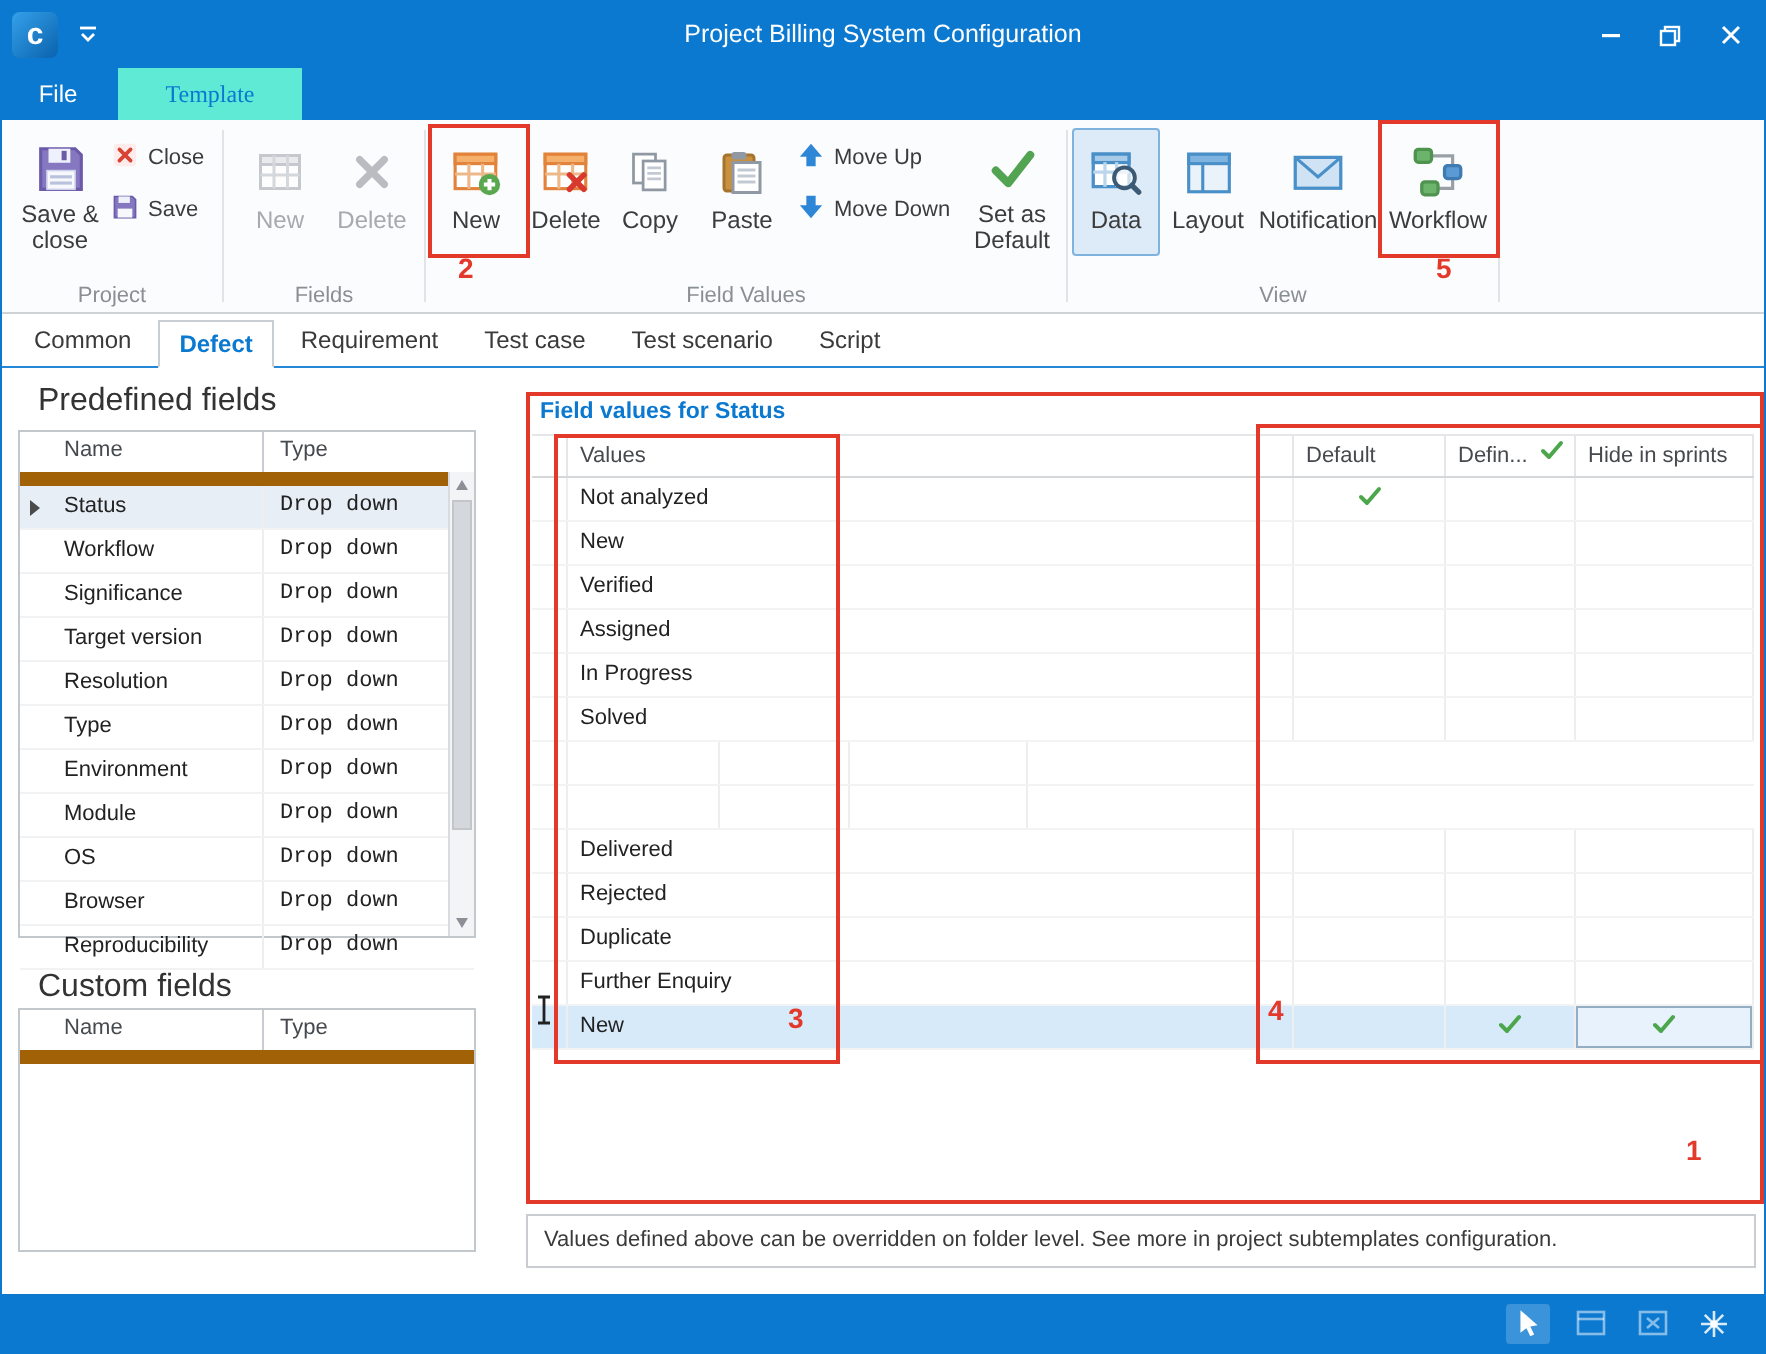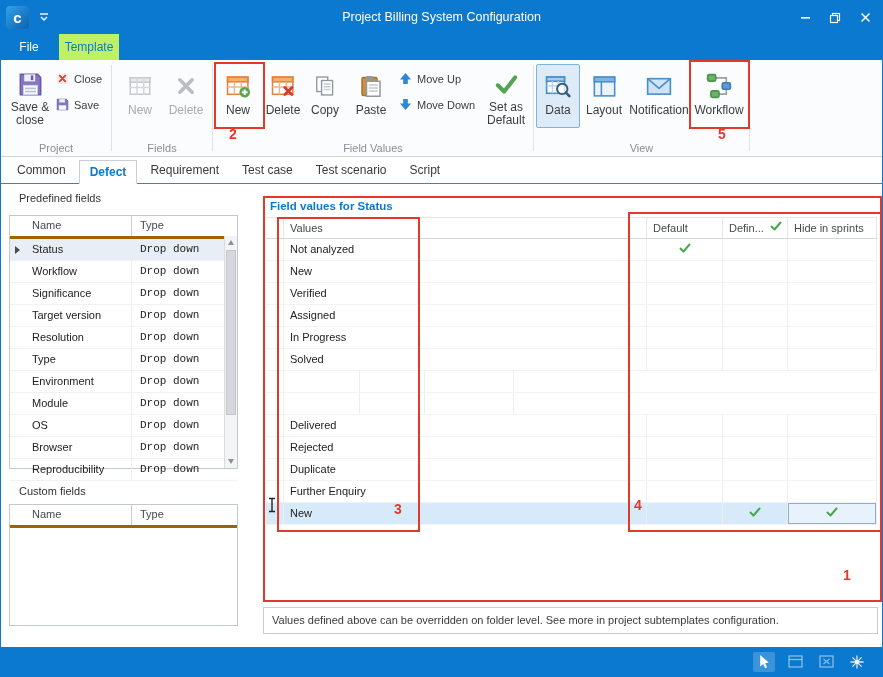--- a/index.html
+++ b/index.html
@@ -14,21 +14,21 @@
   .qat-btn{position:absolute;left:36px;top:9px;width:14px;height:14px;display:flex;align-items:center;justify-content:center;}
   .win-title{position:absolute;left:0;right:0;top:0;height:33px;line-height:33px;text-align:center;
              color:#fff;font-size:12.5px;}
   .winctl{position:absolute;right:2px;top:0;height:33px;display:flex;}
   .win-btn{width:30px;height:33px;display:flex;align-items:center;justify-content:center;}
 
   
   .rtabs{position:absolute;top:33px;left:0;right:0;height:26px;background:#0b79d0;}
   .rtab{position:absolute;top:0;height:26px;line-height:26px;text-align:center;font-size:12px;color:#fff;}
   .rtab.file{left:2px;width:52px;}
-  .rtab.template{left:58px;width:60px;background:#bef264;color:#0b79d0;}
+  .rtab.template{left:58px;width:92px;background:#5eead4;color:#0b79d0;font-family:Liberation Serif, serif;}
 
   
   .ribbon{position:absolute;top:59px;left:0;right:0;height:97px;background:#fbfcfd;
           border-bottom:1px solid #d0d3d6;box-sizing:border-box;}
   .gsep{position:absolute;top:5px;bottom:5px;width:1px;background:#e1e3e6;}
   .rgroup{position:absolute;top:0;bottom:0;}
   .glabel{position:absolute;bottom:2px;left:0;right:0;text-align:center;font-size:11px;color:#8a8f94;}
   .bigbtn{position:absolute;top:4px;height:64px;display:flex;flex-direction:column;align-items:center;
           font-size:12px;color:#3c3c3c;text-align:center;box-sizing:border-box;border:1px solid transparent;border-radius:2px;}
   .bigbtn .bicon{margin-top:5px;height:32px;display:flex;align-items:center;justify-content:center;}
@@ -39,23 +39,23 @@
 
   
   .cat-tabs{position:absolute;top:156px;left:0;right:0;height:27px;background:#fff;
             border-bottom:1px solid #2388d8;box-sizing:border-box;display:flex;align-items:flex-end;
             padding-left:6px;gap:3px;}
   .ctab{height:24px;line-height:23px;padding:0 10px;font-size:12px;color:#3a3a3a;box-sizing:border-box;}
   .ctab.selected{border:1px solid #c9ced4;border-bottom:1px solid #fff;margin-bottom:-1px;
                  background:#fff;color:#0b79d0;font-weight:bold;}
 
   
-  .side-label{position:absolute;left:18px;font-size:11px;color:#333;}
+  .side-label{position:absolute;left:18px;font-size:16px;color:#333;}
   .lp-table{position:absolute;left:8px;width:229px;border:1px solid #c3c8cd;background:#fff;box-sizing:border-box;}
-  .lp-head{display:flex;height:20px;border-bottom:3px solid #a16207;font-size:11px;color:#46494d;}
+  .lp-head{display:flex;height:20px;border-bottom:7px solid #a16207;font-size:11px;color:#46494d;}
   .lp-head .c-ind{width:14px;}
   .lp-head .c-name{width:108px;padding-left:8px;line-height:19px;border-right:1px solid #c9cdd2;box-sizing:border-box;}
   .lp-head .c-type{flex:1;padding-left:8px;line-height:19px;}
   .lp-row{display:flex;height:21px;font-size:11px;color:#222;border-bottom:1px solid #f1f2f4;}
   .lp-row.selected{background:#e7eef5;}
   .lp-row .c-ind{width:14px;display:flex;align-items:center;justify-content:center;}
   .lp-row .c-name{width:108px;padding-left:8px;line-height:21px;border-right:1px solid #eceef0;box-sizing:border-box;}
   .lp-row .c-type{flex:1;padding-left:8px;line-height:21px;font-family:Liberation Mono, monospace;}
   .rowarrow{width:0;height:0;border-top:4px solid transparent;border-bottom:4px solid transparent;border-left:5px solid #4a4a4a;}
   .lp-scroll{position:absolute;top:20px;right:0;bottom:0;width:13px;background:#f3f4f6;border-left:1px solid #d9dcdf;box-sizing:border-box;}

